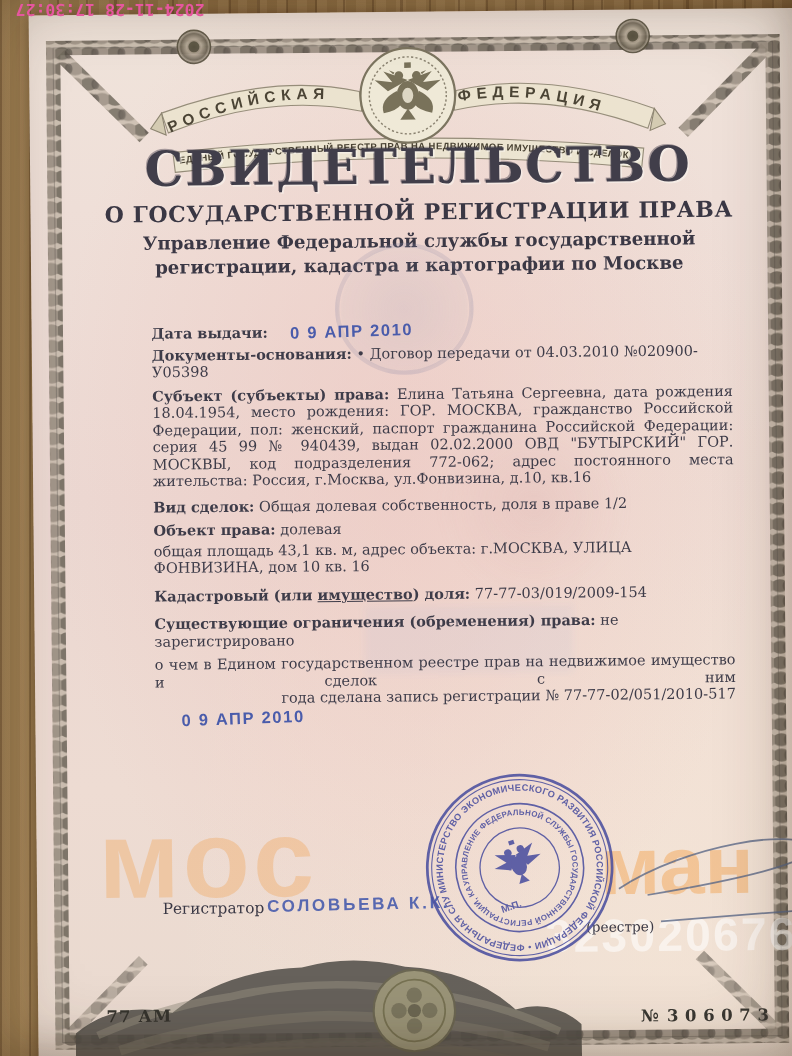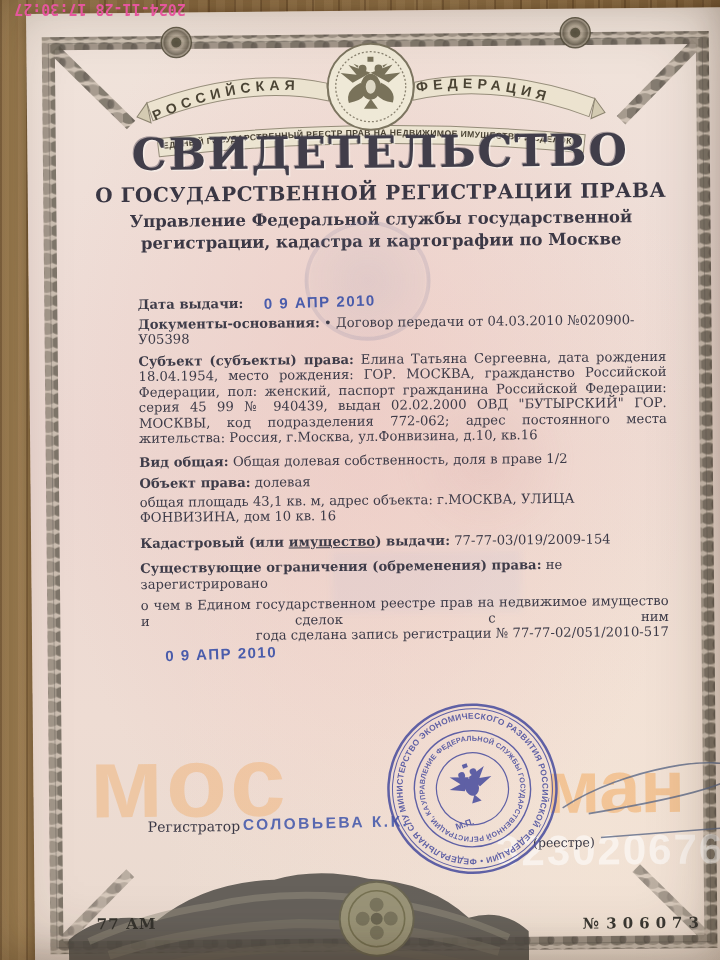--- a/index.html
+++ b/index.html
@@ -152,30 +152,30 @@
     </div>
     <div class="row mt4">
       <span class="lbl">Документы-основания:</span>
       <span>• Договор передачи от 04.03.2010 №020900-У05398</span>
     </div>
     <div class="row mt6 just">
       <span class="lbl">Субъект (субъекты) права:</span>
       <span>Елина Татьяна Сергеевна, дата рождения 18.04.1954, место рождения: ГОР. МОСКВА, гражданство Российской Федерации, пол: женский, паспорт гражданина Российской Федерации: серия 45 99 № 940439, выдан 02.02.2000 ОВД "БУТЫРСКИЙ" ГОР. МОСКВЫ, код подразделения 772-062; адрес постоянного места жительства: Россия, г.Москва, ул.Фонвизина, д.10, кв.16</span>
     </div>
     <div class="row mt8">
-      <span class="lbl">Вид общая:</span>
+      <span class="lbl">Вид сделок:</span>
       <span>Общая долевая собственность, доля в праве 1/2</span>
     </div>
     <div class="row mt6">
       <span class="lbl">Объект права:</span>
       <span>долевая</span>
     </div>
     <div class="row mt3">общая площадь 43,1 кв. м, адрес объекта: г.МОСКВА, УЛИЦА ФОНВИЗИНА, дом 10 кв. 16</div>
     <div class="row mt10">
-      <b><span>Кадастровый (или </span><u>имущество</u><span>) выдачи:</span></b>
+      <b><span>Кадастровый (или </span><u>имущество</u><span>) доля:</span></b>
       <span>77-77-03/019/2009-154</span>
     </div>
     <div class="row mt10">
       <span class="lbl">Существующие ограничения (обременения) права:</span>
       <span>не зарегистрировано</span>
     </div>
     <div class="row mt6 force-just">о чем в Едином государственном реестре прав на недвижимое имущество и сделок с ним</div>
     <div class="row right">года сделана запись регистрации № 77-77-02/051/2010-517</div>
     <div class="row">
       <span class="bluestamp bluestamp2">0 9 АПР 2010</span>

